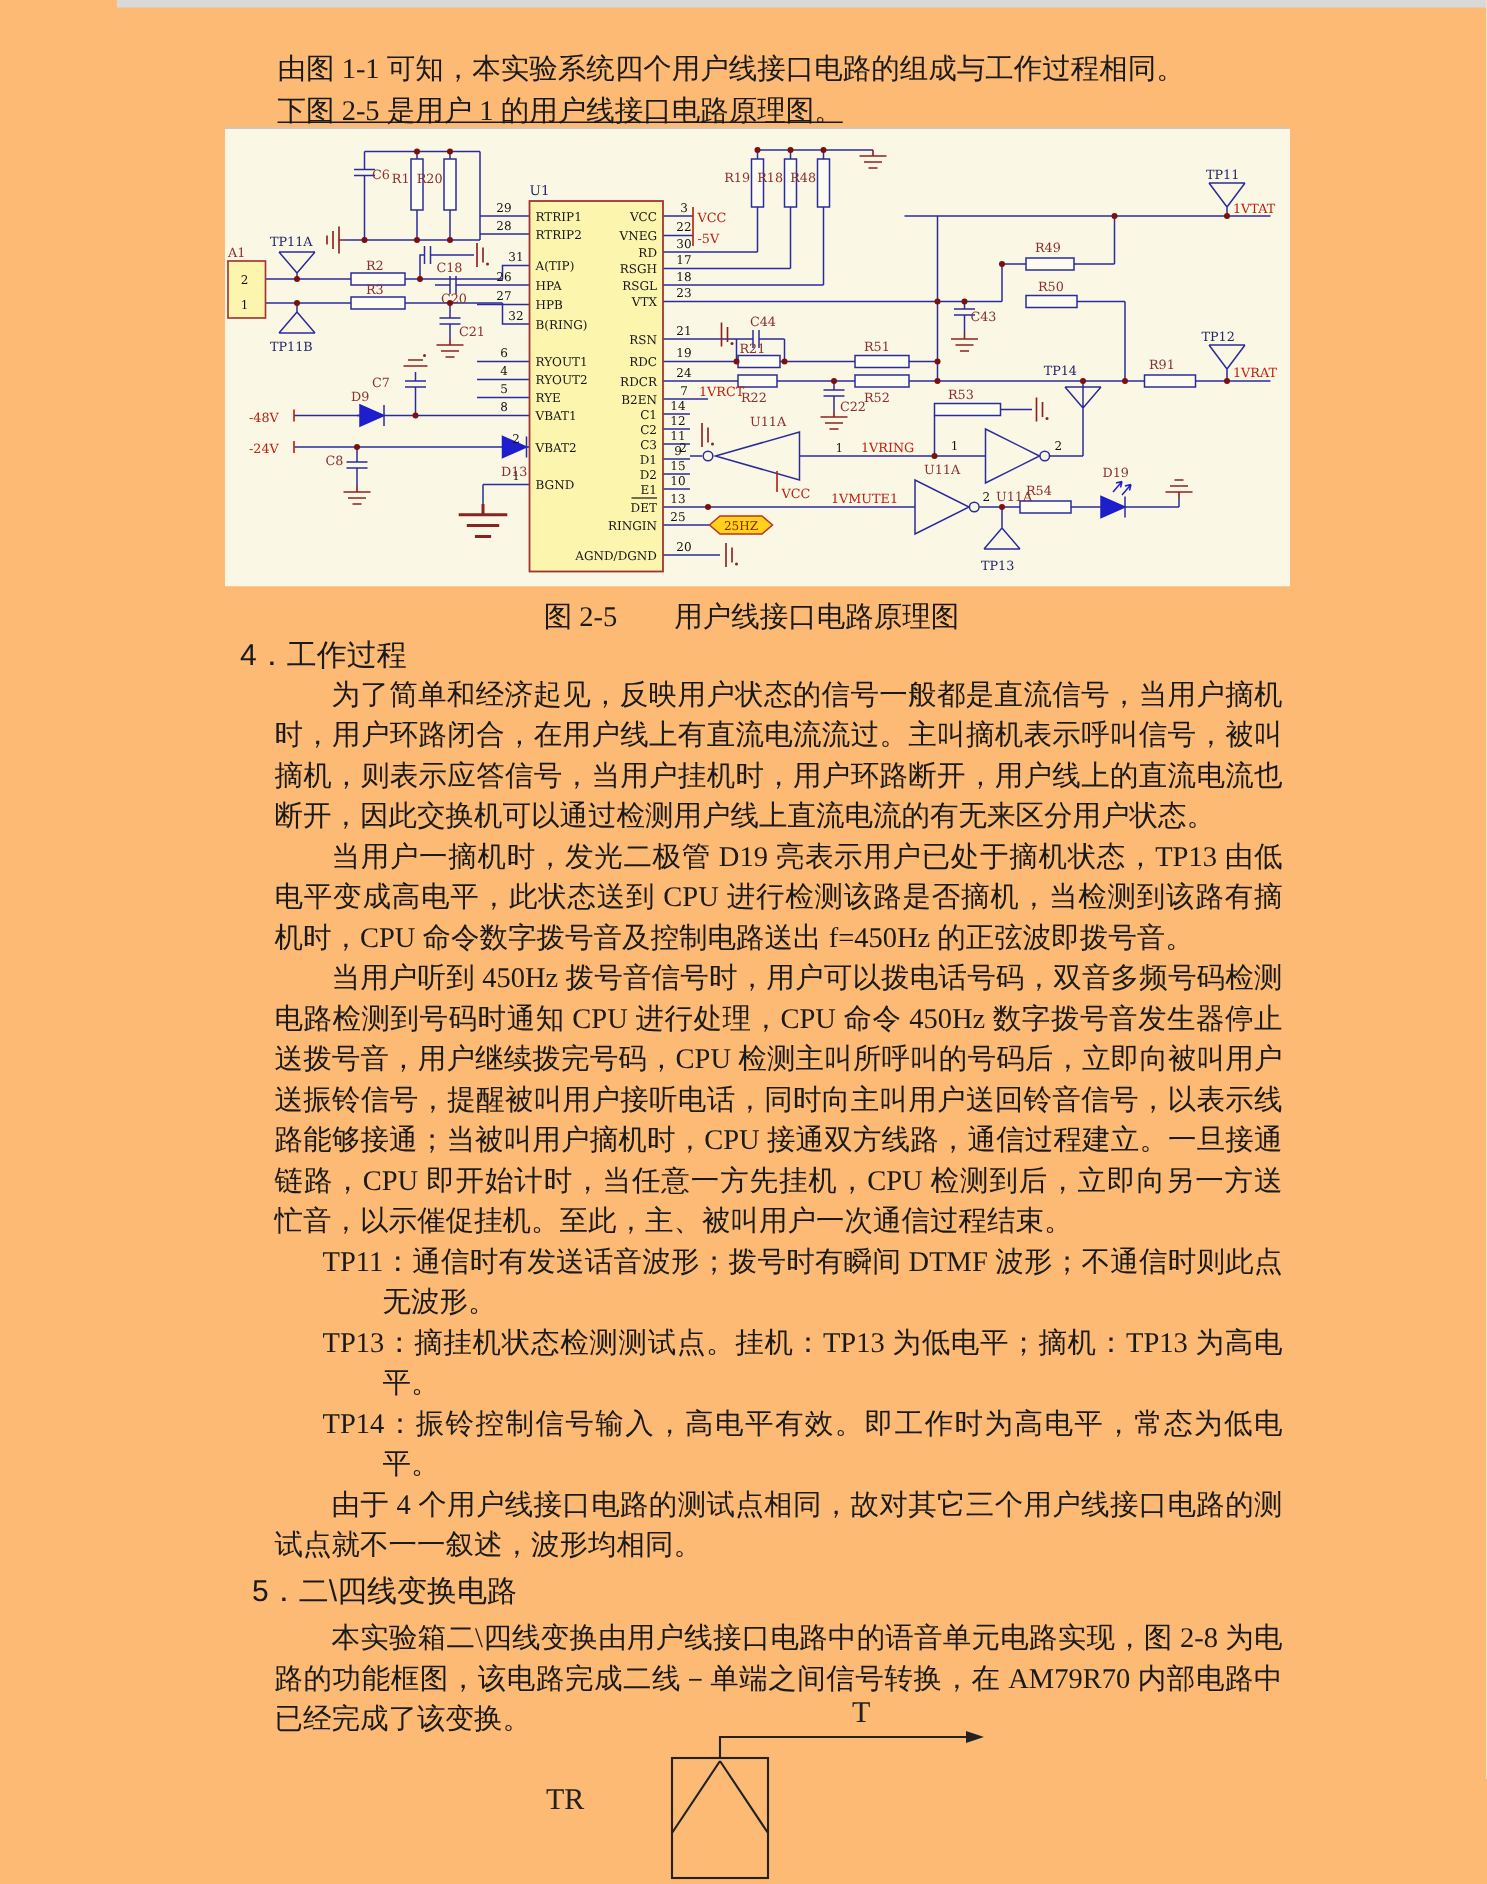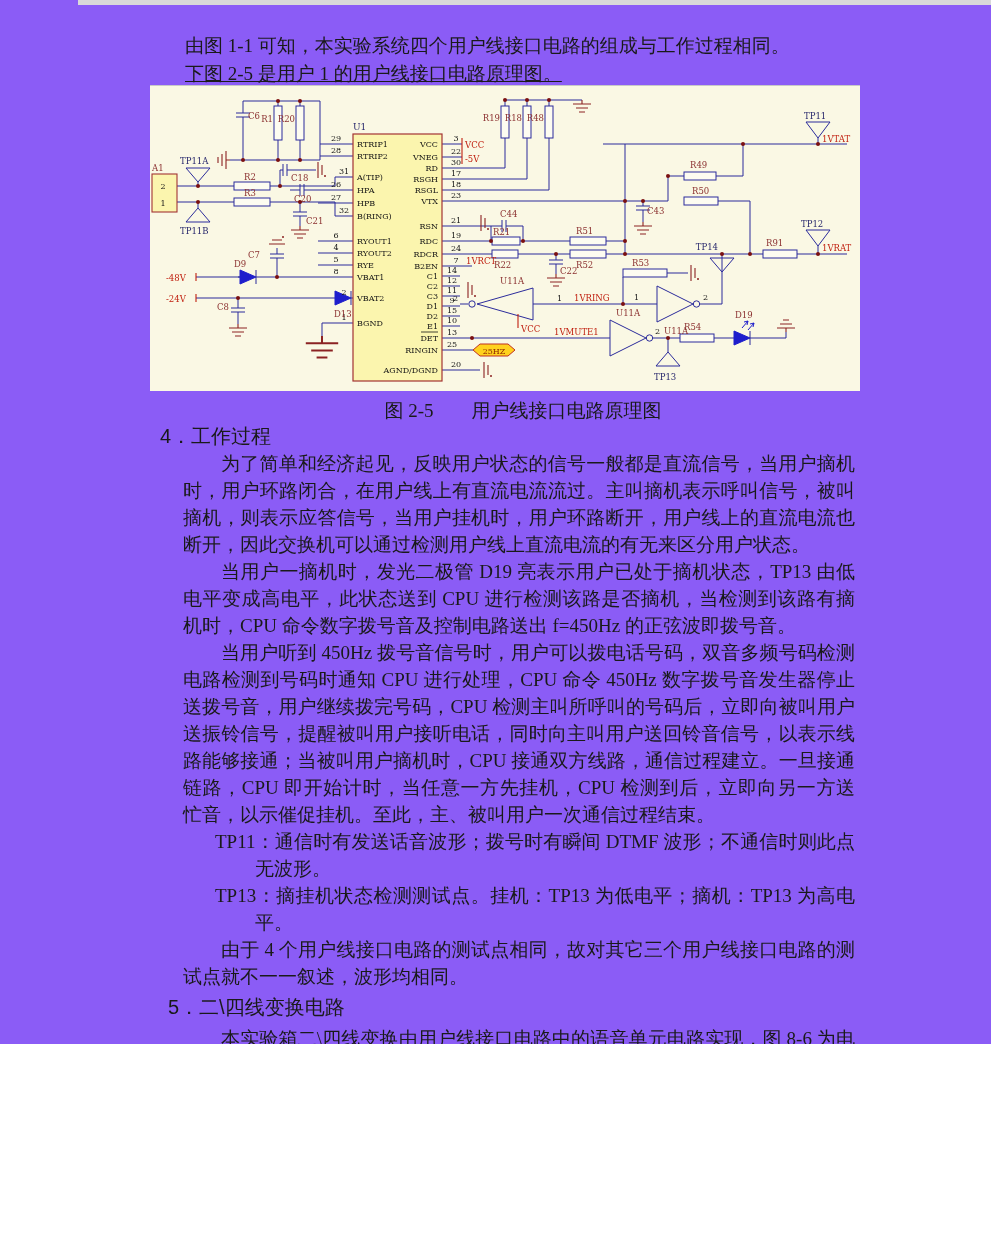--- a/index.html
+++ b/index.html
@@ -1,23 +1,23 @@
 <!DOCTYPE html>
 <html><head>
 <meta charset="utf-8">
 <style>
   html,body{margin:0;padding:0;background:#ffffff;}
-  #page{position:relative;width:991px;height:1044px;background:#8b5cf6;overflow:hidden;
+  #page{position:relative;width:991px;height:1256px;background:#fdba74;overflow:hidden;
         font-family:"Liberation Serif","DejaVu Serif",serif;color:#1a1a1a;}
   #topbar{position:absolute;left:78px;top:0;width:913px;height:5px;background:#d9d9d9;}
   .line{position:absolute;font-size:19px;white-space:nowrap;}
   #intro1{left:185px;top:33px;}
   #intro2{left:185px;top:61px;text-decoration:underline;}
   #schwrap{position:absolute;left:150px;top:85px;width:710px;height:305px;border-top:1px solid #c8c8c8;}
-  #caption{position:absolute;left:168px;top:398px;width:710px;text-align:center;font-size:19px;}
+  #caption{position:absolute;left:146px;top:398px;width:710px;text-align:center;font-size:19px;}
   .hd{position:absolute;font-family:"Liberation Sans","DejaVu Sans",sans-serif;font-weight:normal;font-size:20px;}
   #h4{left:160px;top:423px;}
   #flow{position:absolute;left:150px;top:450px;width:707px;box-sizing:border-box;padding-left:33px;padding-right:2px;
         font-size:19px;line-height:27px;text-align:justify;}
   #flow p{margin:0;text-indent:2em;}
   .tpitem{margin:0;padding-left:72px;text-indent:-40px;text-align:justify;}
   #h5{position:static;display:block;margin:3px 0 3px -15px;font-family:"Liberation Sans","DejaVu Sans",sans-serif;
       font-weight:normal;font-size:20px;text-indent:0;line-height:29px;}
   
   svg text{font-family:"DejaVu Serif","Liberation Serif",serif;}
@@ -399,23 +399,24 @@
 
   <div id="caption">图 2-5　　用户线接口电路原理图</div>
   <div id="h4" class="hd">4．工作过程</div>
 
   <div id="flow">
     <p>为了简单和经济起见，反映用户状态的信号一般都是直流信号，当用户摘机时，用户环路闭合，在用户线上有直流电流流过。主叫摘机表示呼叫信号，被叫摘机，则表示应答信号，当用户挂机时，用户环路断开，用户线上的直流电流也断开，因此交换机可以通过检测用户线上直流电流的有无来区分用户状态。</p>
     <p>当用户一摘机时，发光二极管 D19 亮表示用户已处于摘机状态，TP13 由低电平变成高电平，此状态送到 CPU 进行检测该路是否摘机，当检测到该路有摘机时，CPU 命令数字拨号音及控制电路送出 f=450Hz 的正弦波即拨号音。</p>
     <p>当用户听到 450Hz 拨号音信号时，用户可以拨电话号码，双音多频号码检测电路检测到号码时通知 CPU 进行处理，CPU 命令 450Hz 数字拨号音发生器停止送拨号音，用户继续拨完号码，CPU 检测主叫所呼叫的号码后，立即向被叫用户送振铃信号，提醒被叫用户接听电话，同时向主叫用户送回铃音信号，以表示线路能够接通；当被叫用户摘机时，CPU 接通双方线路，通信过程建立。一旦接通链路，CPU 即开始计时，当任意一方先挂机，CPU 检测到后，立即向另一方送忙音，以示催促挂机。至此，主、被叫用户一次通信过程结束。</p>
     <div class="tpitem"><span>TP11：</span><span>通信时有发送话音波形；拨号时有瞬间 DTMF 波形；不通信时则此点无波形。</span></div>
     <div class="tpitem"><span>TP13：</span><span>摘挂机状态检测测试点。挂机：TP13 为低电平；摘机：TP13 为高电平。</span></div>
+    <div class="tpitem"><span>TP14：</span><span>振铃控制信号输入，高电平有效。即工作时为高电平，常态为低电平。</span></div>
     <p>由于 4 个用户线接口电路的测试点相同，故对其它三个用户线接口电路的测试点就不一一叙述，波形均相同。</p>
     <span id="h5">5．二\四线变换电路</span>
-    <p>本实验箱二\四线变换由用户线接口电路中的语音单元电路实现，图 8-6 为电路的功能框图，该电路完成二线－单端之间信号转换，在 AM79R70 内部电路中已经完成了该变换。</p>
+    <p>本实验箱二\四线变换由用户线接口电路中的语音单元电路实现，图 2-8 为电路的功能框图，该电路完成二线－单端之间信号转换，在 AM79R70 内部电路中已经完成了该变换。</p>
   </div>
 
   <div id="bdiag">
     <svg width="400" height="126" viewBox="0 0 400 126">
       <text class="bdt" x="238" y="18">T</text>
       <text class="bdt" x="34" y="76">TR</text>
       <path class="bd" d="M150,42 V28 H314"></path>
       <polygon points="314,24 326,28 314,32" fill="#222"></polygon>
       <rect x="118" y="42" width="64" height="80" fill="none" stroke="#222" stroke-width="1.4"></rect>
       <path class="bd" d="M150,44 L118,92 M150,44 L182,92"></path>

